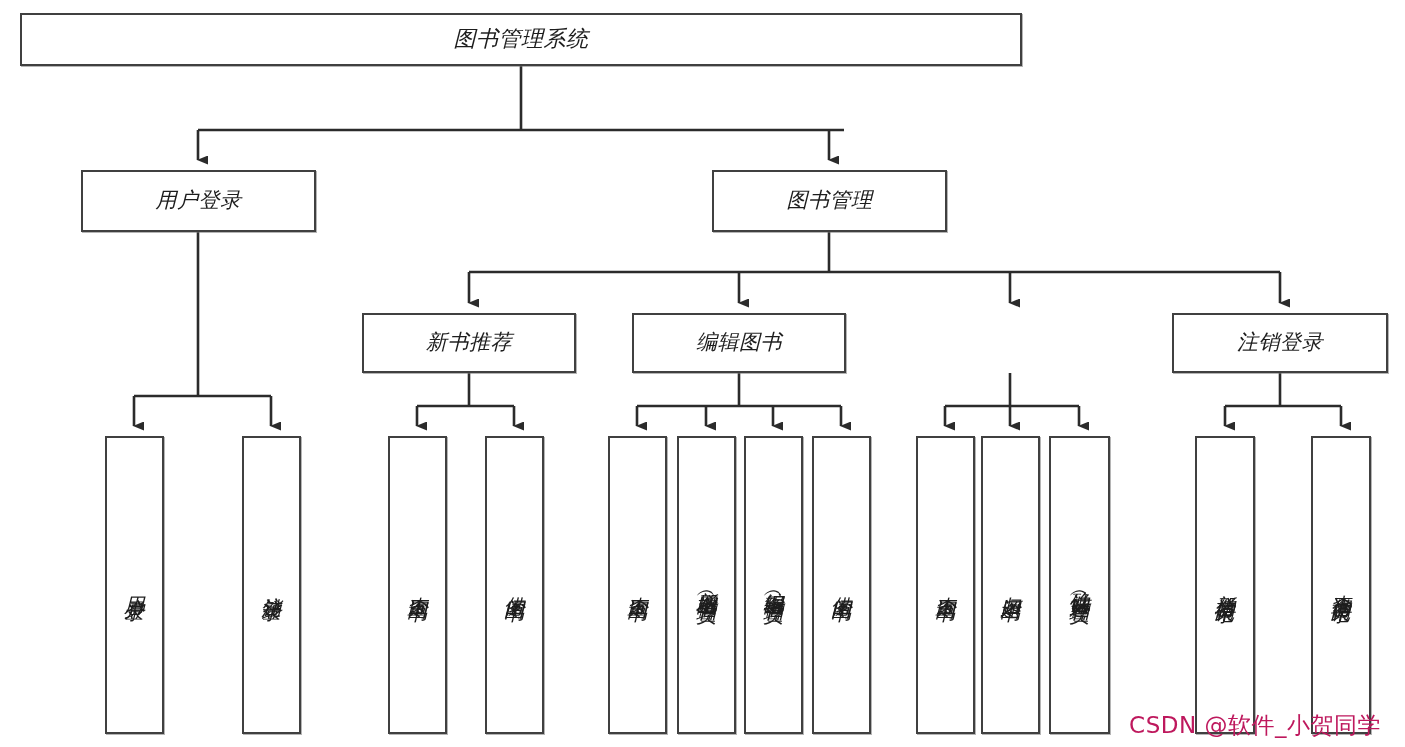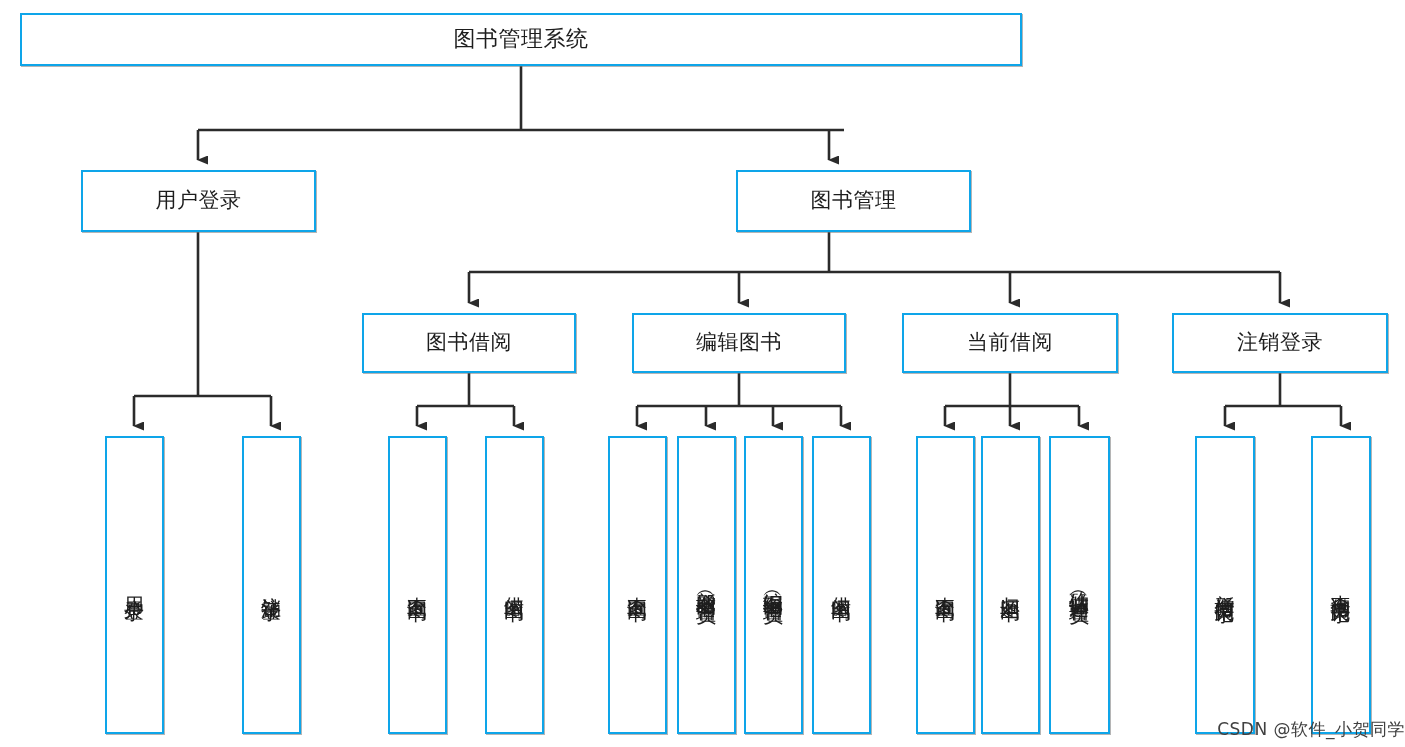--- a/index.html
+++ b/index.html
@@ -18,25 +18,26 @@
     position: absolute;
     left: 0;
     top: 0;
     width: 1405px;
     height: 747px;
   }
   .node-box {
     position: absolute;
     box-sizing: border-box;
     background: #ffffff;
-    border: 2px solid #0ea5e9;
+    border: 2px solid #404040;
     box-shadow: 1px 1px 0 0 rgba(120,120,120,0.55);
     display: flex;
     align-items: center;
     justify-content: center;
+    font-style: italic;
   }
   .node-label {
     color: #1d1d1d;
     font-size: 21px;
     line-height: 1.12;
     letter-spacing: 0.5px;
     white-space: nowrap;
     text-align: center;
     user-select: none;
   }
@@ -56,24 +57,24 @@
   #connector-layer {
     position: absolute;
     left: 0;
     top: 0;
     width: 1405px;
     height: 747px;
     pointer-events: none;
   }
   #watermark {
     position: absolute;
-    right: 0;
+    right: 24px;
     bottom: 6px;
-    font-size: 17px;
-    color: #404040;
+    font-size: 23px;
+    color: #be185d;
     letter-spacing: 0.5px;
     user-select: none;
     white-space: nowrap;
   }
 </style>
 </head>
 <body>
 
 <div id="diagram-root">
 
@@ -127,33 +128,30 @@
     </g>
   </svg>
 
   <div class="node-box root" style="left:20px; top:13px; width:1002px; height:53px;">
     <span class="node-label">图书管理系统</span>
   </div>
 
   <div class="node-box level2" style="left:81px; top:170px; width:235px; height:62px;">
     <span class="node-label">用户登录</span>
   </div>
-  <div class="node-box level2" style="left:736px; top:170px; width:235px; height:62px;">
+  <div class="node-box level2" style="left:712px; top:170px; width:235px; height:62px;">
     <span class="node-label">图书管理</span>
   </div>
 
   <div class="node-box level3" style="left:362px; top:313px; width:214px; height:60px;">
-    <span class="node-label">图书借阅</span>
+    <span class="node-label">新书推荐</span>
   </div>
   <div class="node-box level3" style="left:632px; top:313px; width:214px; height:60px;">
     <span class="node-label">编辑图书</span>
   </div>
-  <div class="node-box level3" style="left:902px; top:313px; width:216px; height:60px;">
-    <span class="node-label">当前借阅</span>
-  </div>
   <div class="node-box level3" style="left:1172px; top:313px; width:216px; height:60px;">
     <span class="node-label">注销登录</span>
   </div>
 
   <div class="node-box leaf" style="left:105px; top:436px; width:59px; height:298px;">
     <span class="node-label">用户登录</span>
   </div>
   <div class="node-box leaf" style="left:242px; top:436px; width:59px; height:298px;">
     <span class="node-label">注销登录</span>
   </div>

